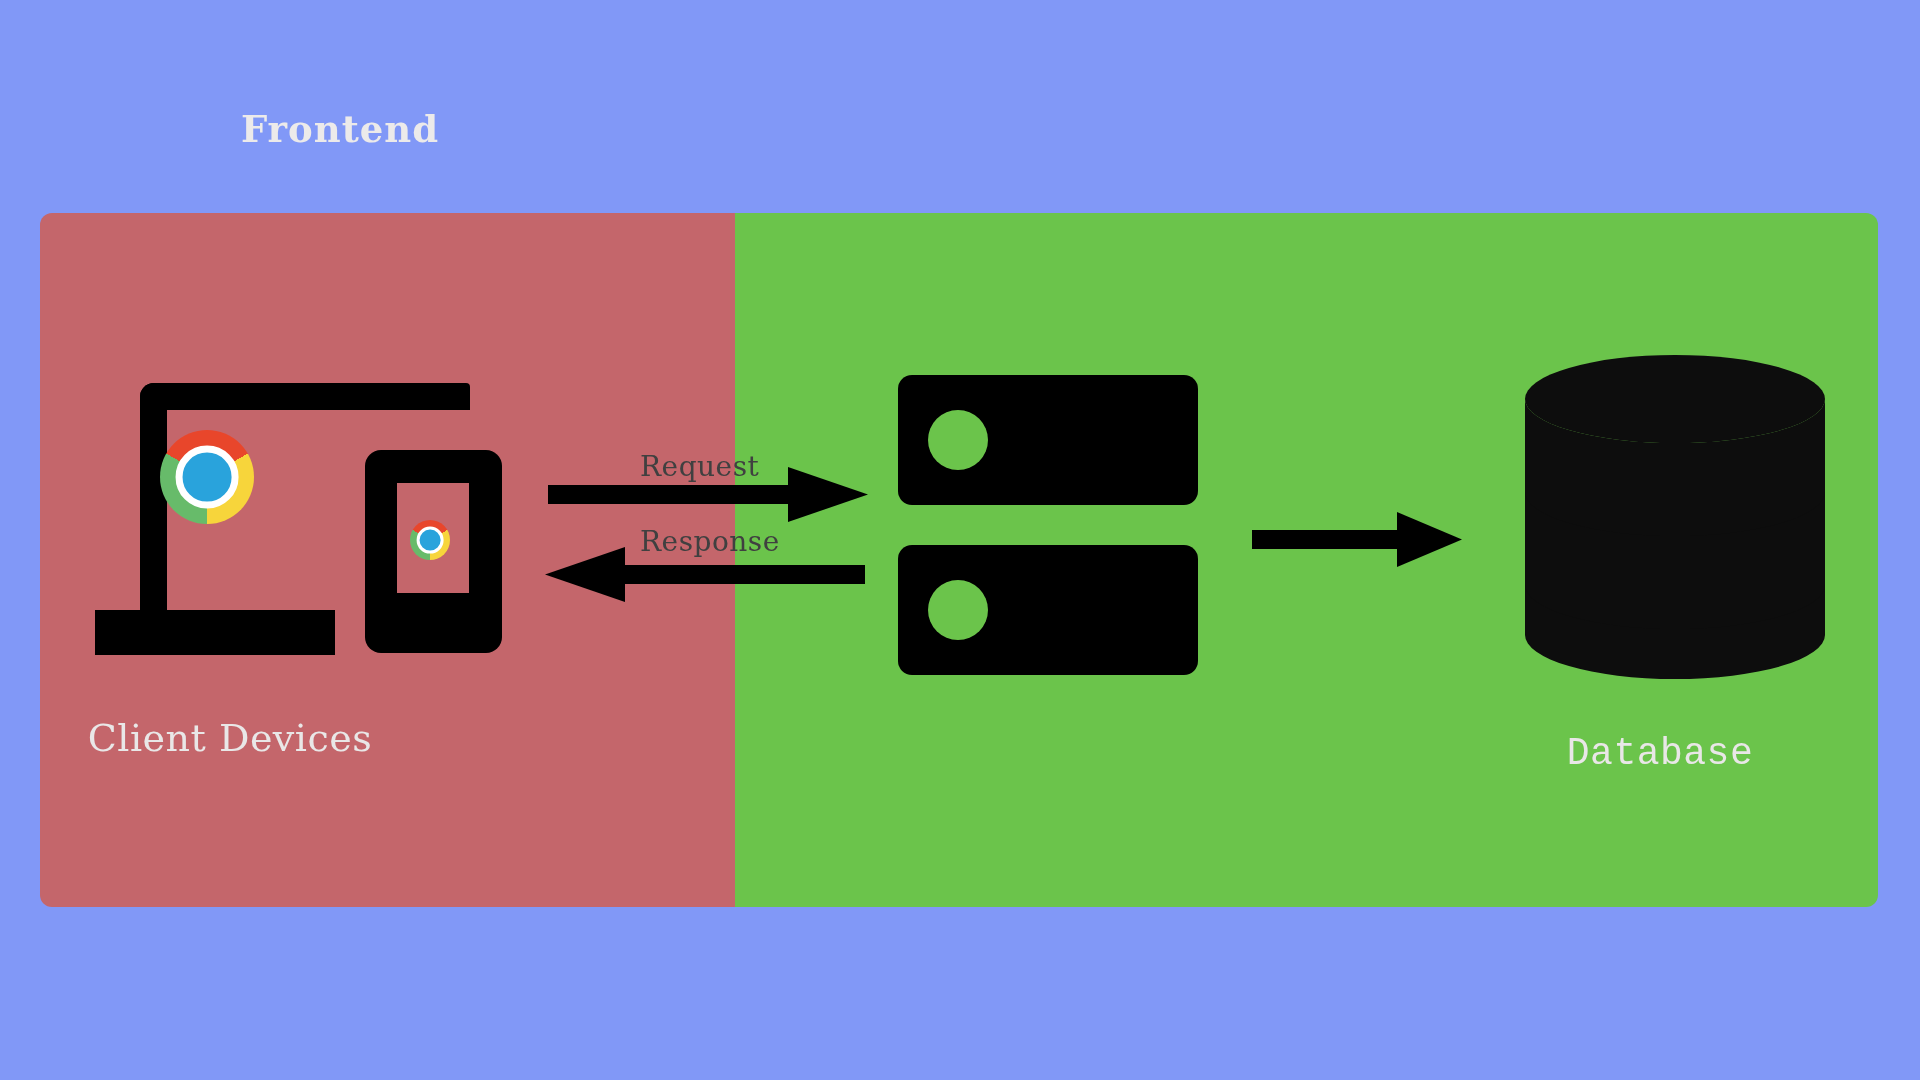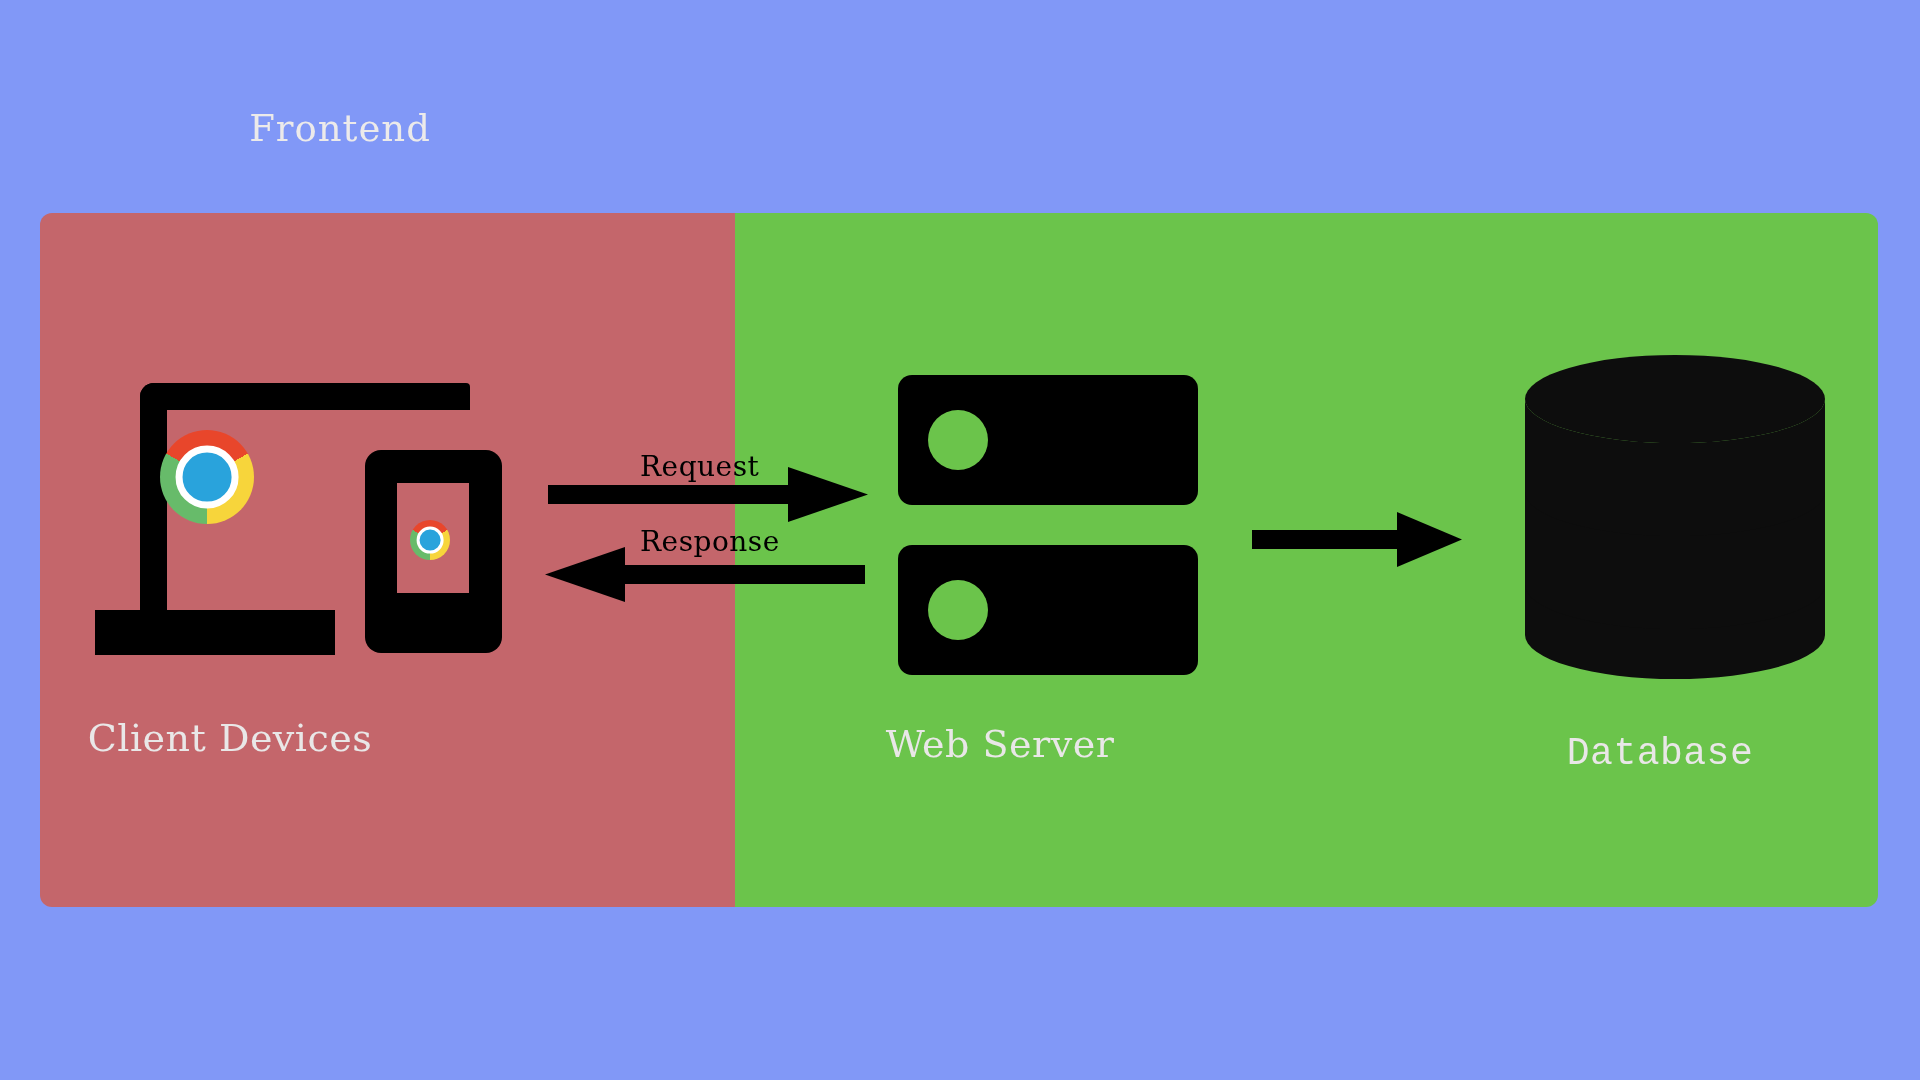--- a/index.html
+++ b/index.html
@@ -10,21 +10,21 @@
   }
   body { background:#8198f7; position:relative; }
 
   .stage { position:absolute; inset:0; }
 
   
   .section-title {
     position:absolute;
     color:#eceaea;
     font-family:"DejaVu Serif", serif;
-    font-weight:400;
+    font-weight:700;
     font-size:37px;
     letter-spacing:1px;
     white-space:nowrap;
     text-align:center;
   }
   #title-frontend { left:180px; top:107px; width:320px; }
   #title-backend  { left:1050px; top:107px; width:320px; }
 
   
   .panel {
@@ -127,21 +127,21 @@
     width:60px; height:60px; border-radius:50%;
     background:#6bc44b;
   }
 
   
   #icon-database { left:1520px; top:352px; width:310px; height:330px; }
 
   
   .arrow-label {
     position:absolute;
-    color:#000000;
+    color:#404040;
     font-family:"DejaVu Serif", serif;
     font-size:28px;
     white-space:nowrap;
     letter-spacing:0.5px;
   }
   #label-request  { left:640px; top:450px; }
   #label-response { left:640px; top:525px; }
 
   .arrow-svg { position:absolute; }
   #arrow-request  { left:548px; top:465px; width:320px; height:60px; }
@@ -171,21 +171,20 @@
   <div class="node-label" id="label-client">Client Devices</div>
 
   <div class="node" id="icon-server">
     <div class="rack" id="rack-top">
       <div class="rack-led"></div>
     </div>
     <div class="rack" id="rack-bottom">
       <div class="rack-led"></div>
     </div>
   </div>
-  <div class="node-label" id="label-server">Web Server</div>
 
   <svg id="icon-database" class="arrow-svg" viewBox="0 0 310 330">
     <ellipse cx="155" cy="47" rx="150" ry="44" fill="#0d0d0d"></ellipse>
     <path d="M5,47 L5,145 A150,44 0 0 0 305,145 L305,47 A150,44 0 0 1 5,47 Z" fill="#0d0d0d"></path>
     <path d="M5,140 L5,238 A150,44 0 0 0 305,238 L305,140 A150,44 0 0 1 5,140 Z" fill="#0d0d0d"></path>
     <path d="M5,233 L5,283 A150,44 0 0 0 305,283 L305,233 A150,44 0 0 1 5,233 Z" fill="#0d0d0d"></path>
   </svg>
   <div class="node-label" id="label-database">Database</div>
 
   <div class="arrow-label" id="label-request">Request</div>

